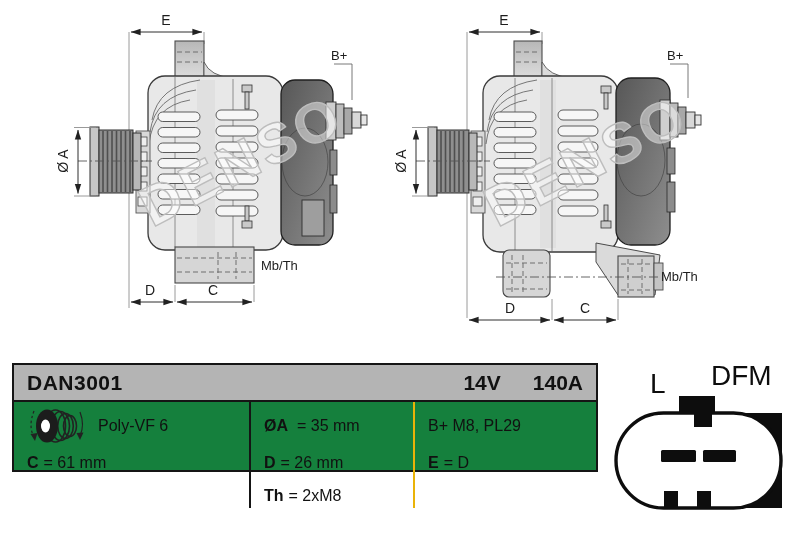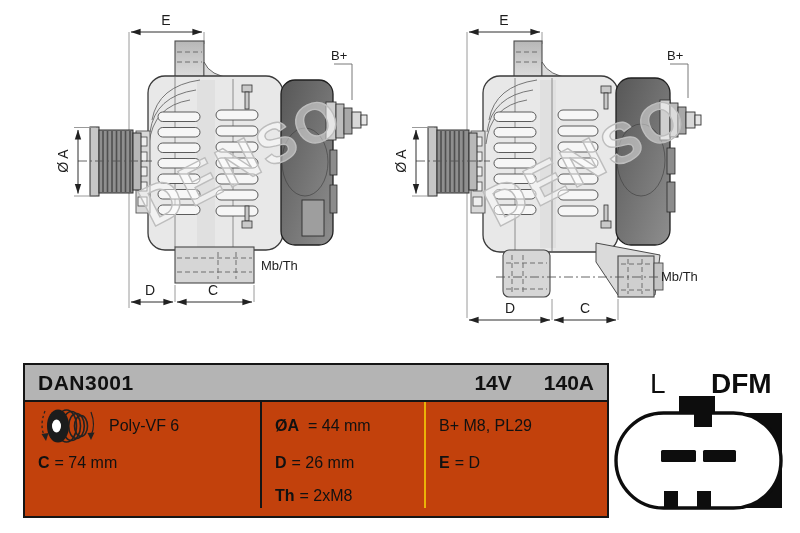--- a/index.html
+++ b/index.html
@@ -10,22 +10,22 @@
   .ext  {stroke:#8f8f8f;stroke-width:0.9;}
   .dim  {stroke:#2e2e2e;stroke-width:1;fill:none;}
   .dash {stroke:#6f6f6f;stroke-width:1;stroke-dasharray:5 3;fill:none;}
   .ddot {stroke:#555;stroke-width:0.9;stroke-dasharray:9 3 2 3;fill:none;}
   .dimtext{font-size:14px;fill:#1d1d1d;}
   .smalltext{font-size:13px;fill:#1d1d1d;}
   .wm{font-size:56px;font-weight:bold;letter-spacing:4px;
       fill:rgba(255,255,255,0.45);stroke:#bdbdbd;stroke-width:1.4;}
 
   
-  .spec-table{position:absolute;left:23px;top:363px;width:586px;height:155px;
-              border:2px solid #151515;box-sizing:border-box;background:#c2410c;}
+  .spec-table{position:absolute;left:12px;top:363px;width:586px;height:109px;
+              border:2px solid #151515;box-sizing:border-box;background:#15803d;}
   .spec-header{height:37px;background:#b4b4b4;border-bottom:2px solid #151515;
                display:flex;align-items:center;justify-content:space-between;
                padding:0 13px;box-sizing:border-box;}
   .spec-part{font-size:21px;font-weight:bold;letter-spacing:0.5px;}
   .spec-ratings{display:flex;gap:32px;font-size:21px;font-weight:bold;}
   .spec-body{display:flex;height:106px;}
   .spec-col{box-sizing:border-box;padding:4px 16px 0 13px;}
   .col1{width:235px;}
   .col2{width:164px;border-left:2px solid #151515;}
   .col3{flex:1;border-left:2px solid #eab308;}
@@ -299,27 +299,27 @@
             </g>
             <ellipse cx="20" cy="19" rx="11" ry="16.5" fill="#1c1c1c"></ellipse>
             <ellipse cx="18.5" cy="19" rx="4.5" ry="6.5" fill="#ffffff"></ellipse>
             <path d="M53,5 Q58,18 53,29" fill="none" stroke="#222" stroke-width="1.2"></path>
             <path d="M49.5,26 L53,33 L56.5,25.5 Z" fill="#222"></path>
           </svg>
           <span>Poly-VF 6</span>
         </div>
         <div class="cell-line">
           <span class="lbl">C</span>
-          <span>= 74 mm</span>
+          <span>= 61 mm</span>
         </div>
       </div>
       <div class="spec-col col2">
         <div class="cell-line tall">
           <span class="lbl">ØA</span>
-          <span>= 44 mm</span>
+          <span>= 35 mm</span>
         </div>
         <div class="cell-line">
           <span class="lbl">D</span>
           <span>= 26 mm</span>
         </div>
         <div class="cell-line">
           <span class="lbl">Th</span>
           <span>= 2xM8</span>
         </div>
       </div>
@@ -330,21 +330,21 @@
         <div class="cell-line">
           <span class="lbl">E</span>
           <span>= D</span>
         </div>
       </div>
     </div>
   </div>
 
   
   <span class="conn-label" style="left:650px;top:368px;">L</span>
-  <span class="conn-label" style="left:711px;top:368px;font-weight:bold;">DFM</span>
+  <span class="conn-label" style="left:711px;top:360px;">DFM</span>
 
   <svg style="position:absolute;left:608px;top:358px;" width="184" height="160" viewBox="0 0 184 160">
     <rect x="92" y="55" width="82" height="95" fill="#0d0d0d"></rect>
     <rect x="8" y="55" width="165" height="95" rx="47.5" fill="#ffffff" stroke="#0d0d0d" stroke-width="3.4"></rect>
     <rect x="71" y="38" width="36" height="18" fill="#0d0d0d"></rect>
     <rect x="86" y="54" width="18" height="15" fill="#0d0d0d"></rect>
     <rect x="53" y="92" width="35" height="12" rx="1.5" fill="#0d0d0d"></rect>
     <rect x="95" y="92" width="33" height="12" rx="1.5" fill="#0d0d0d"></rect>
     <rect x="56" y="133" width="14" height="16" fill="#0d0d0d"></rect>
     <rect x="89" y="133" width="14" height="16" fill="#0d0d0d"></rect>

